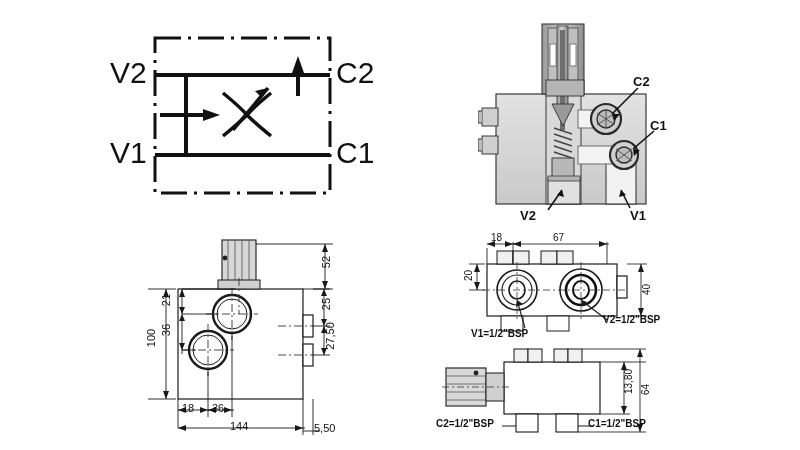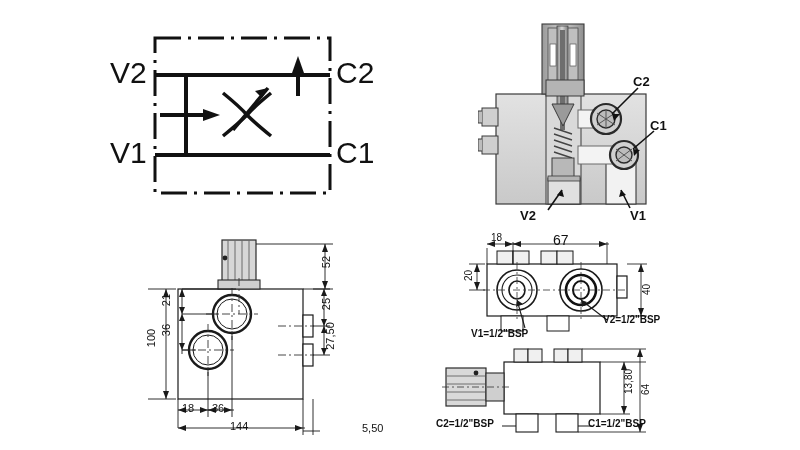--- a/index.html
+++ b/index.html
@@ -250,21 +250,21 @@
           <polygon points="206,123 203,116 209,116"></polygon>
       </g>
     </svg>
 
     <div style="position:absolute;left:24px;top:100px;font-size:11px;transform:rotate(-90deg);">100</div>
     <div style="position:absolute;left:42px;top:62px;font-size:11px;transform:rotate(-90deg);">21</div>
     <div style="position:absolute;left:42px;top:92px;font-size:11px;transform:rotate(-90deg);">36</div>
     <div style="position:absolute;left:64px;top:170px;font-size:11px;">18</div>
     <div style="position:absolute;left:94px;top:170px;font-size:11px;">36</div>
     <div style="position:absolute;left:112px;top:188px;font-size:11px;">144</div>
-    <div style="position:absolute;left:196px;top:190px;font-size:11px;padding-left:48px;">5,50</div>
+    <div style="position:absolute;left:196px;top:190px;font-size:11px;">5,50</div>
     <div style="position:absolute;left:202px;top:24px;font-size:11px;transform:rotate(-90deg);">52</div>
     <div style="position:absolute;left:202px;top:66px;font-size:11px;transform:rotate(-90deg);">25</div>
     <div style="position:absolute;left:198px;top:98px;font-size:11px;transform:rotate(-90deg);">27,50</div>
   </div>
 
   <div class="panel" id="panel-top">
     <svg width="225" height="118" viewBox="0 0 225 118">
       <g stroke="#1a1a1a" stroke-width="1.2" fill="#fff">
         <rect x="32" y="36" width="130" height="52"></rect>
         <rect x="162" y="48" width="10" height="22"></rect>
@@ -326,21 +326,21 @@
       <g stroke="#1a1a1a" stroke-width="1.1" fill="none">
         <line x1="62" y1="72" x2="70" y2="100"></line>
         <line x1="126" y1="72" x2="152" y2="92"></line>
       </g>
       <g fill="#1a1a1a">
         <polygon points="62,72 68,76 61,79"></polygon>
         <polygon points="126,72 132,74 127,79"></polygon>
       </g>
     </svg>
     <div style="position:absolute;left:36px;top:4px;font-size:10px;">18</div>
-    <div style="position:absolute;left:98px;top:4px;font-size:14px;">67</div>
+    <div style="position:absolute;left:98px;top:4px;font-size:10px;">67</div>
     <div style="position:absolute;left:8px;top:42px;font-size:10px;transform:rotate(-90deg);">20</div>
     <div style="position:absolute;left:186px;top:56px;font-size:10px;transform:rotate(-90deg);">40</div>
     <div style="position:absolute;left:16px;top:100px;font-size:10px;font-weight:bold;">V1=1/2"BSP</div>
     <div style="position:absolute;left:148px;top:86px;font-size:10px;font-weight:bold;">V2=1/2"BSP</div>
   </div>
 
   <div class="panel" id="panel-side">
     <svg width="250" height="108" viewBox="0 0 250 108">
       <g stroke="#1a1a1a" stroke-width="1.2" fill="#fff">
         <rect x="74" y="22" width="96" height="52"></rect>

